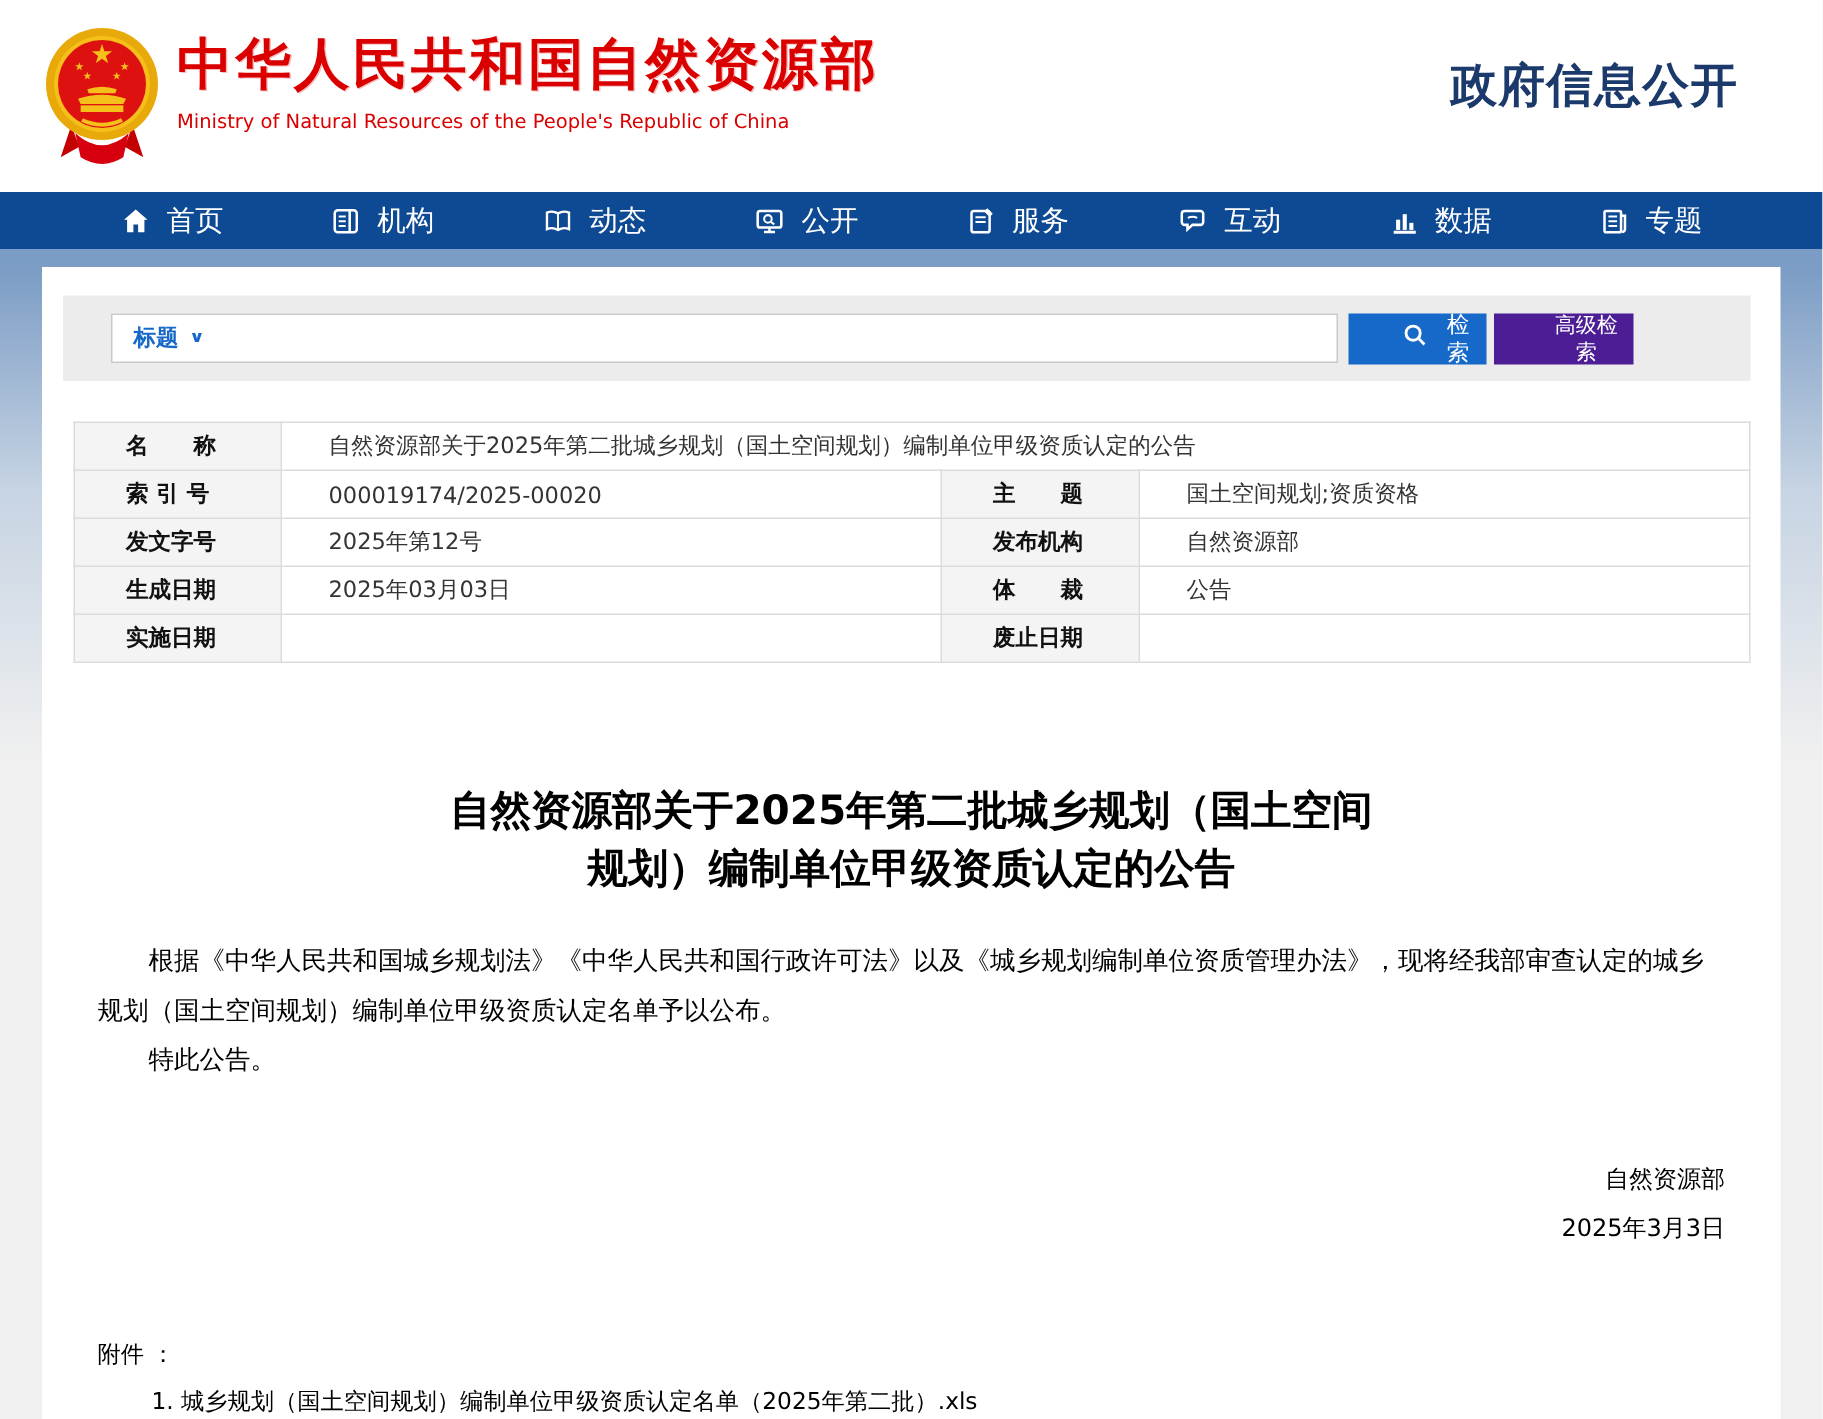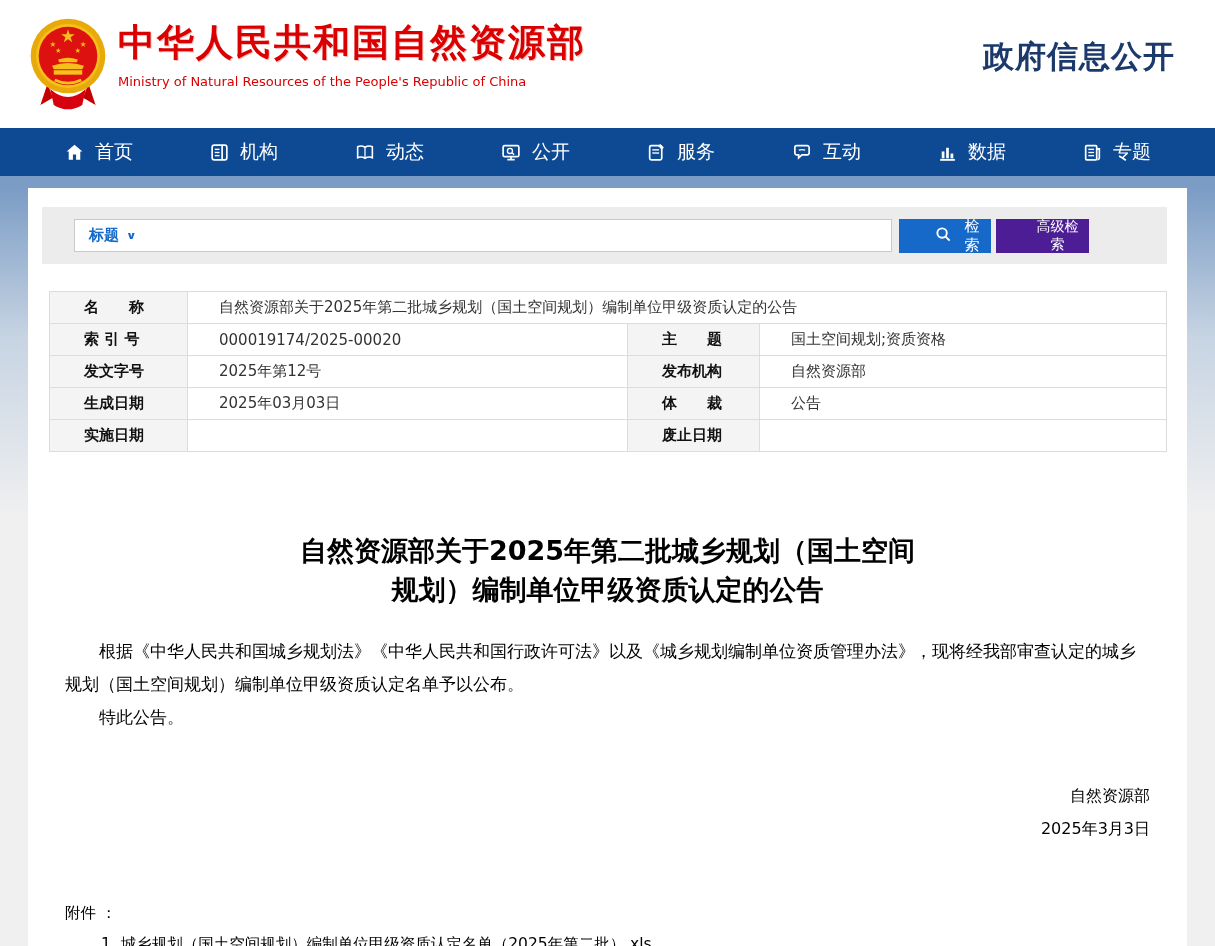--- a/index.html
+++ b/index.html
@@ -13,27 +13,27 @@
   .site-header { height:128px; background:#fff; position:relative; }
   .emblem { position:absolute; left:28px; top:16px; width:80px; height:96px; }
   .brand { position:absolute; left:118px; top:18px; }
   .site-title {
     color:#da0000; font-size:37px; font-weight:bold; letter-spacing:2px;
     line-height:50px; white-space:nowrap;
     text-shadow:1px 1px 0 rgba(218,0,0,.25);
   }
   .site-subtitle { color:#da0000; font-size:13px; margin-top:6px; white-space:nowrap; }
   .section-link {
-    position:absolute; right:40px; top:36px;
+    position:absolute; right:56px; top:36px;
     color:#1b3a6b; font-size:31px; font-weight:bold; letter-spacing:1px;
   }
   
   .navbar {
-    height:48px; background:#0e4a94; display:flex; align-items:center;
-    justify-content:space-between; padding:0 64px;
+    height:38px; background:#0e4a94; display:flex; align-items:center;
+    justify-content:space-between; padding:0 80px;
   }
   .nav-item { display:flex; align-items:center; gap:10px; color:#fff; font-size:19px; cursor:pointer; }
   .nav-item svg { display:block; }
   .strip { height:12px; background:#7b9cc5; }
   
   .page-bg {
     min-height:758px;
     background:linear-gradient(to bottom,#7b9cc5 0px,#c7d4e3 150px,#f0f0f0 330px,#f0f0f0 100%);
   }
   .panel { width:1159px; margin:0 auto; background:#fff; min-height:758px; padding-top:19px; }

